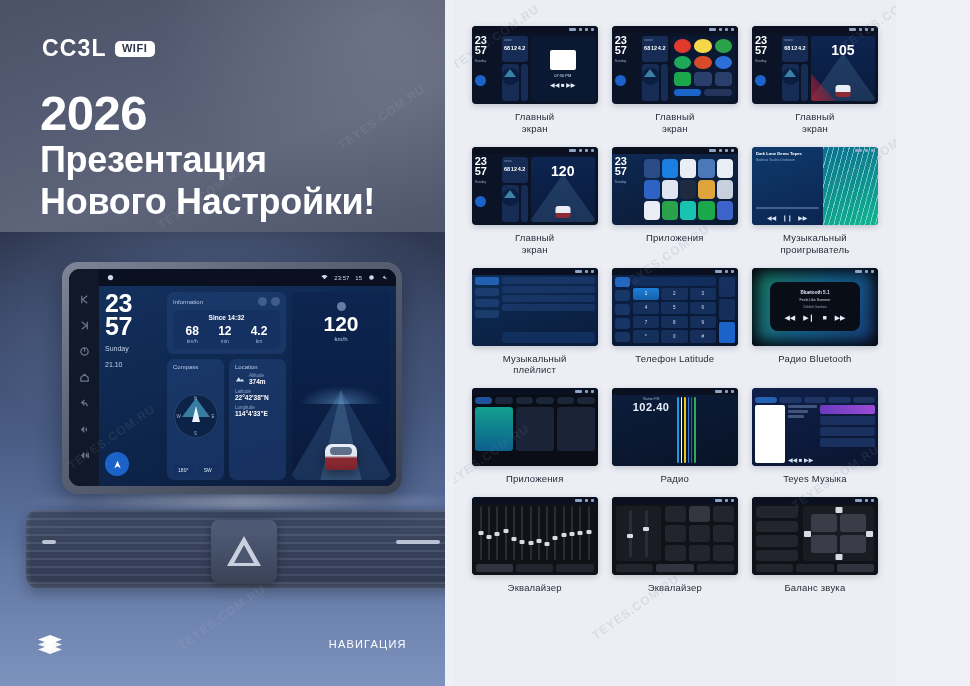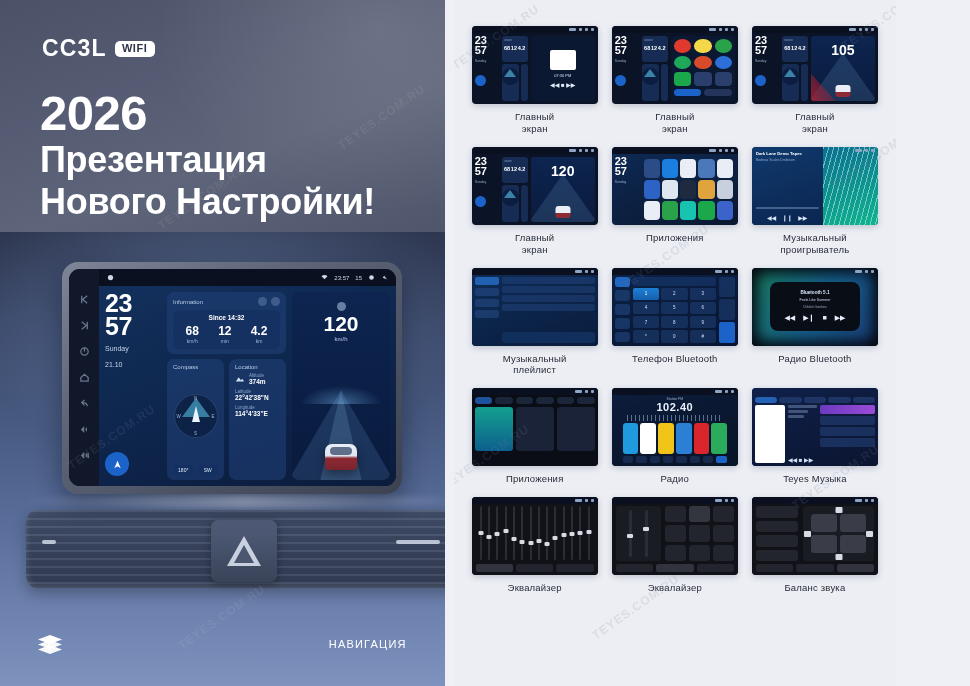--- a/index.html
+++ b/index.html
@@ -275,22 +275,22 @@
   .t-bt-ctrl{display:flex;gap:8px;color:#e6eefb;font-size:7px;margin-top:2px;}
 
   .t-settings{position:absolute;inset:0;padding-top:9px;background:#0a0d15;padding:9px 3px 3px;}
   .t-set-tabs{display:flex;gap:3px;margin-bottom:3px;}
   .t-set-tab{flex:1;height:7px;border-radius:4px;background:rgba(40,55,85,.6);}
   .t-set-tab.act{background:rgba(35,95,180,.85);}
   .t-set-grid{display:flex;gap:3px;height:44px;}
   .t-set-c{flex:1;border-radius:3px;background:rgba(30,40,62,.85);position:relative;}
   .t-set-c.on{background:linear-gradient(180deg,#12a08e,#0d5f8e);}
 
-  .t-radio{position:absolute;inset:0;background:linear-gradient(160deg,#0c1d3c,#081326);padding:9px 11px 3px;
-    display:flex;flex-direction:column;}
+  .t-radio{position:absolute;inset:0;background:linear-gradient(160deg,#0c1d3c,#081326);padding:9px 21px 3px;
+    display:flex;flex-direction:row;}
   .t-radio-top{text-align:center;color:#e9f1fc;}
   .t-radio-st{font-size:3.4px;color:#9ab0d0;}
   .t-radio-fq{font-size:11px;font-weight:700;letter-spacing:.5px;}
   .t-radio-scale{height:6px;margin:2px 4px;
     background:repeating-linear-gradient(90deg,rgba(170,200,240,.5) 0 1px,rgba(0,0,0,0) 1px 4px);}
   .t-presets{display:flex;gap:2px;flex:1;}
   .t-preset{flex:1;border-radius:3px;}
   .t-radio-btm{display:flex;gap:3px;height:7px;margin-top:2px;}
   .t-radio-b{flex:1;border-radius:2px;background:rgba(35,60,105,.55);}
 
@@ -870,21 +870,21 @@
               <div class="t-dial-rb"></div>
               <div class="t-dial-rb" style="background:#1b63c9;"></div>
             </div>
           </div>
           <div class="t-status">
               <span class="t-dot w"></span>
               <span class="t-dot"></span>
               <span class="t-dot"></span>
             </div>
         </div>
-        <div class="cap">Телефон Bluetooth</div>
+        <div class="cap">Телефон Latitude</div>
       </div>
 
       <div class="cell">
         <div class="thumb">
           <div class="t-bt">
             <div class="t-bt-glow"></div>
             <div class="t-bt-card">
               <div class="t-bt-ttl">Bluetooth 5.1</div>
               <div class="t-bt-s1">Feels Like Summer</div>
               <div class="t-bt-s2">Childish Gambino</div>

